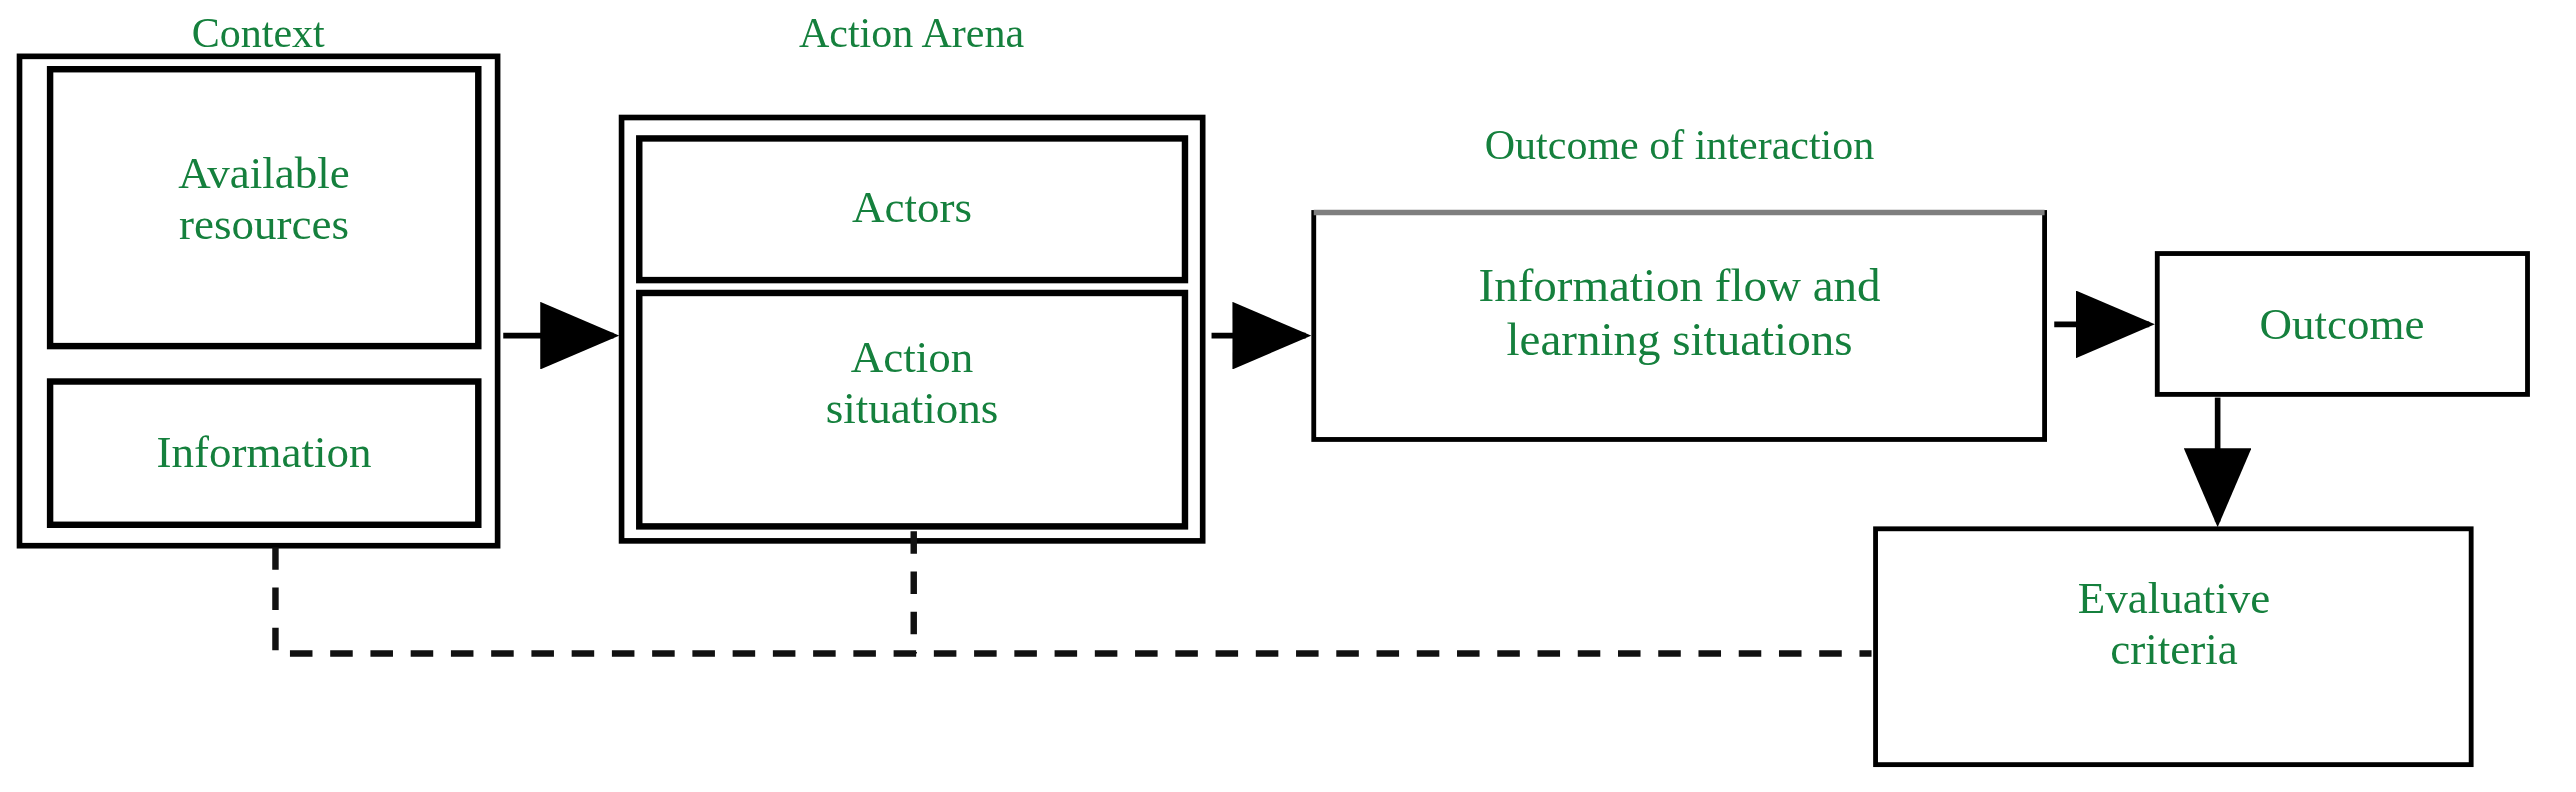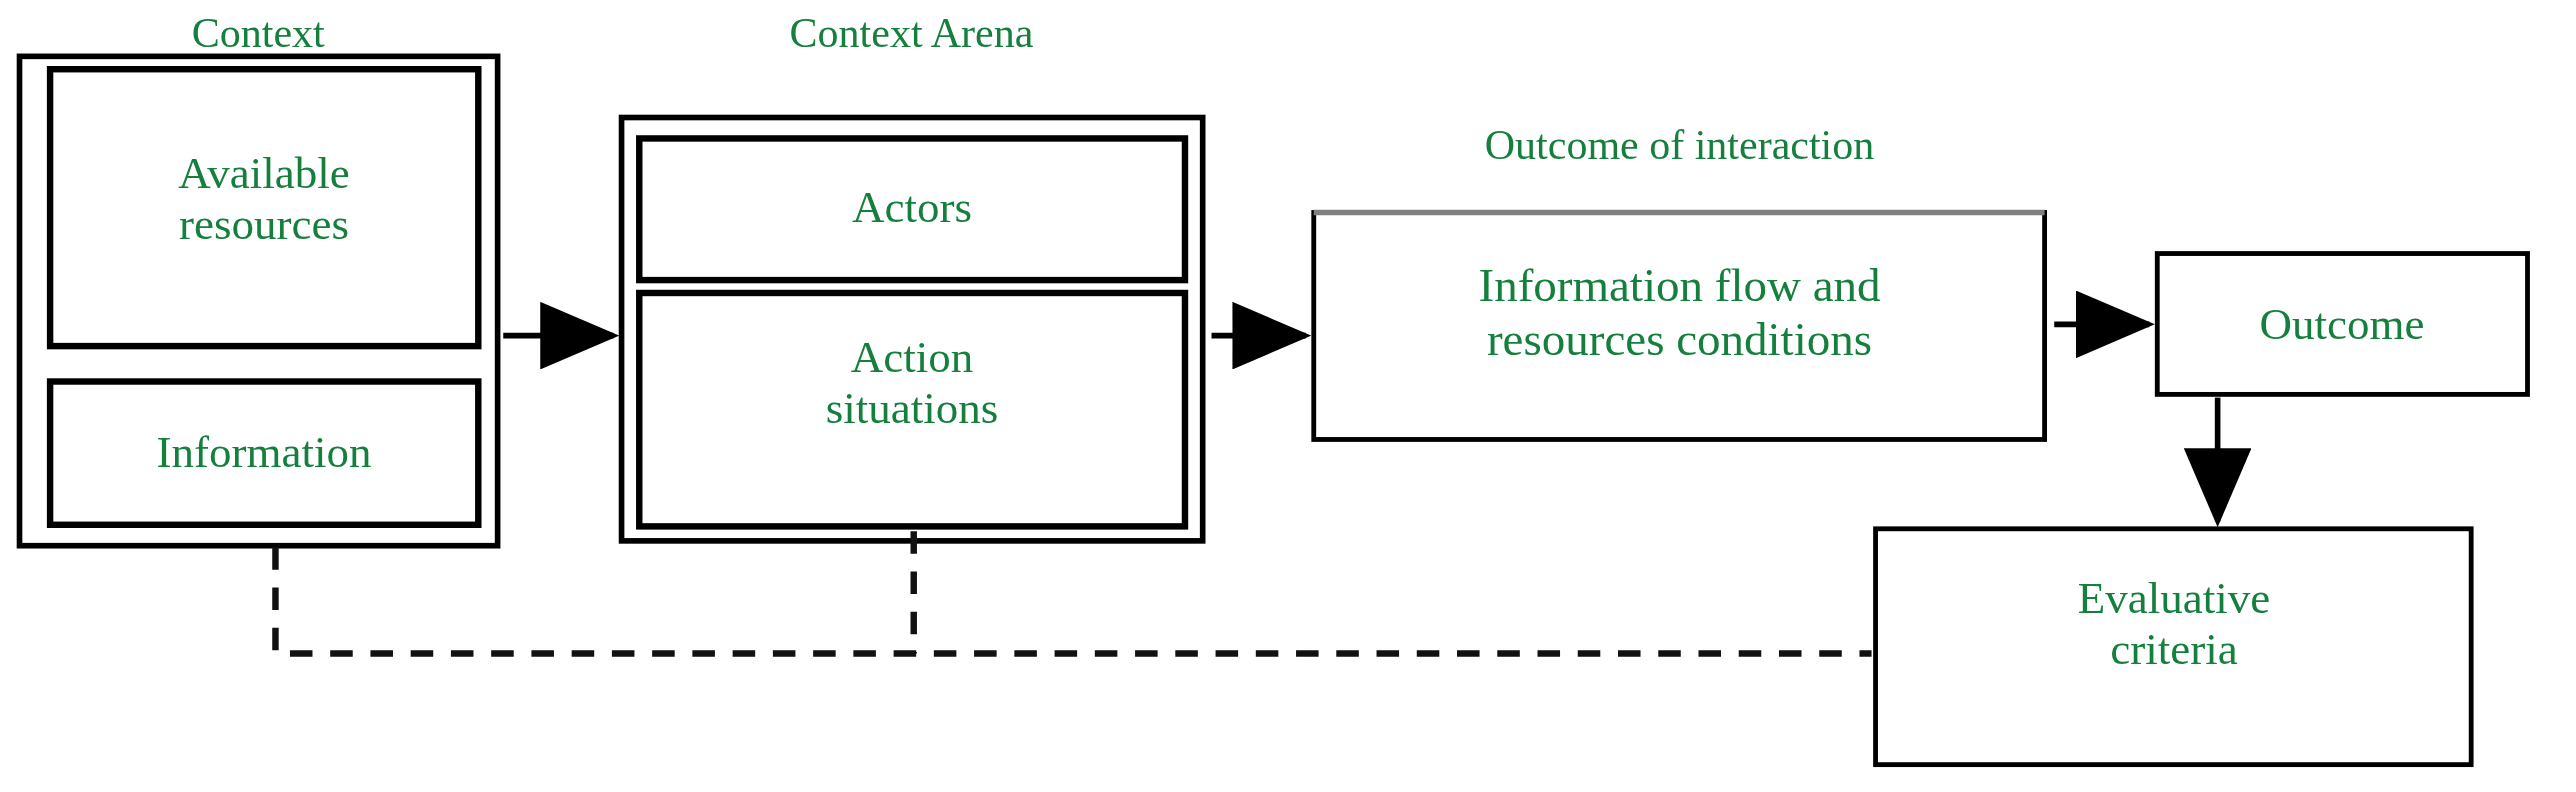--- a/index.html
+++ b/index.html
@@ -51,36 +51,36 @@
     <line x1="1505" y1="417" x2="1622" y2="417" stroke="#000" stroke-width="7" marker-end="url(#ar)"></line>
     <line x1="2552" y1="403" x2="2670" y2="403" stroke="#000" stroke-width="7" marker-end="url(#ar)"></line>
     <line x1="2755" y1="494" x2="2755" y2="648" stroke="#000" stroke-width="7" marker-end="url(#ar)"></line>
 
     <path d="M342 680 L342 812 L2325 812" fill="none" stroke="#111" stroke-width="8" stroke-dasharray="28 22"></path>
     <path d="M1135 660 L1135 812" fill="none" stroke="#111" stroke-width="8" stroke-dasharray="28 22"></path>
   </svg>
 
   <div class="lbl grp-title" style="left:19.3px;top:9.7px;width:478px;">Context</div>
 
-  <div class="lbl grp-title" style="left:621px;top:9.7px;width:581px;">Context Arena</div>
+  <div class="lbl grp-title" style="left:621px;top:9.7px;width:581px;">Action Arena</div>
 
   <div class="lbl grp-title" style="left:1314px;top:122px;width:731px;">Outcome of interaction</div>
 
   <div class="lbl box-txt" style="left:50px;top:148px;width:428px;">Available
 resources</div>
 
   <div class="lbl box-txt" style="left:50px;top:427px;width:428px;">Information</div>
 
   <div class="lbl box-txt" style="left:639px;top:182px;width:546px;">Actors</div>
 
   <div class="lbl box-txt" style="left:639px;top:332px;width:546px;">Action
 situations</div>
 
   <div class="lbl box-txt big" style="left:1327px;top:259px;width:705px;">Information flow and
-resources conditions</div>
+learning situations</div>
 
   <div class="lbl box-txt" style="left:2157px;top:299px;width:370px;">Outcome</div>
 
   <div class="lbl box-txt" style="left:1876px;top:573px;width:596px;">Evaluative
 criteria</div>
 
 </div>
 
 
 </body></html>

